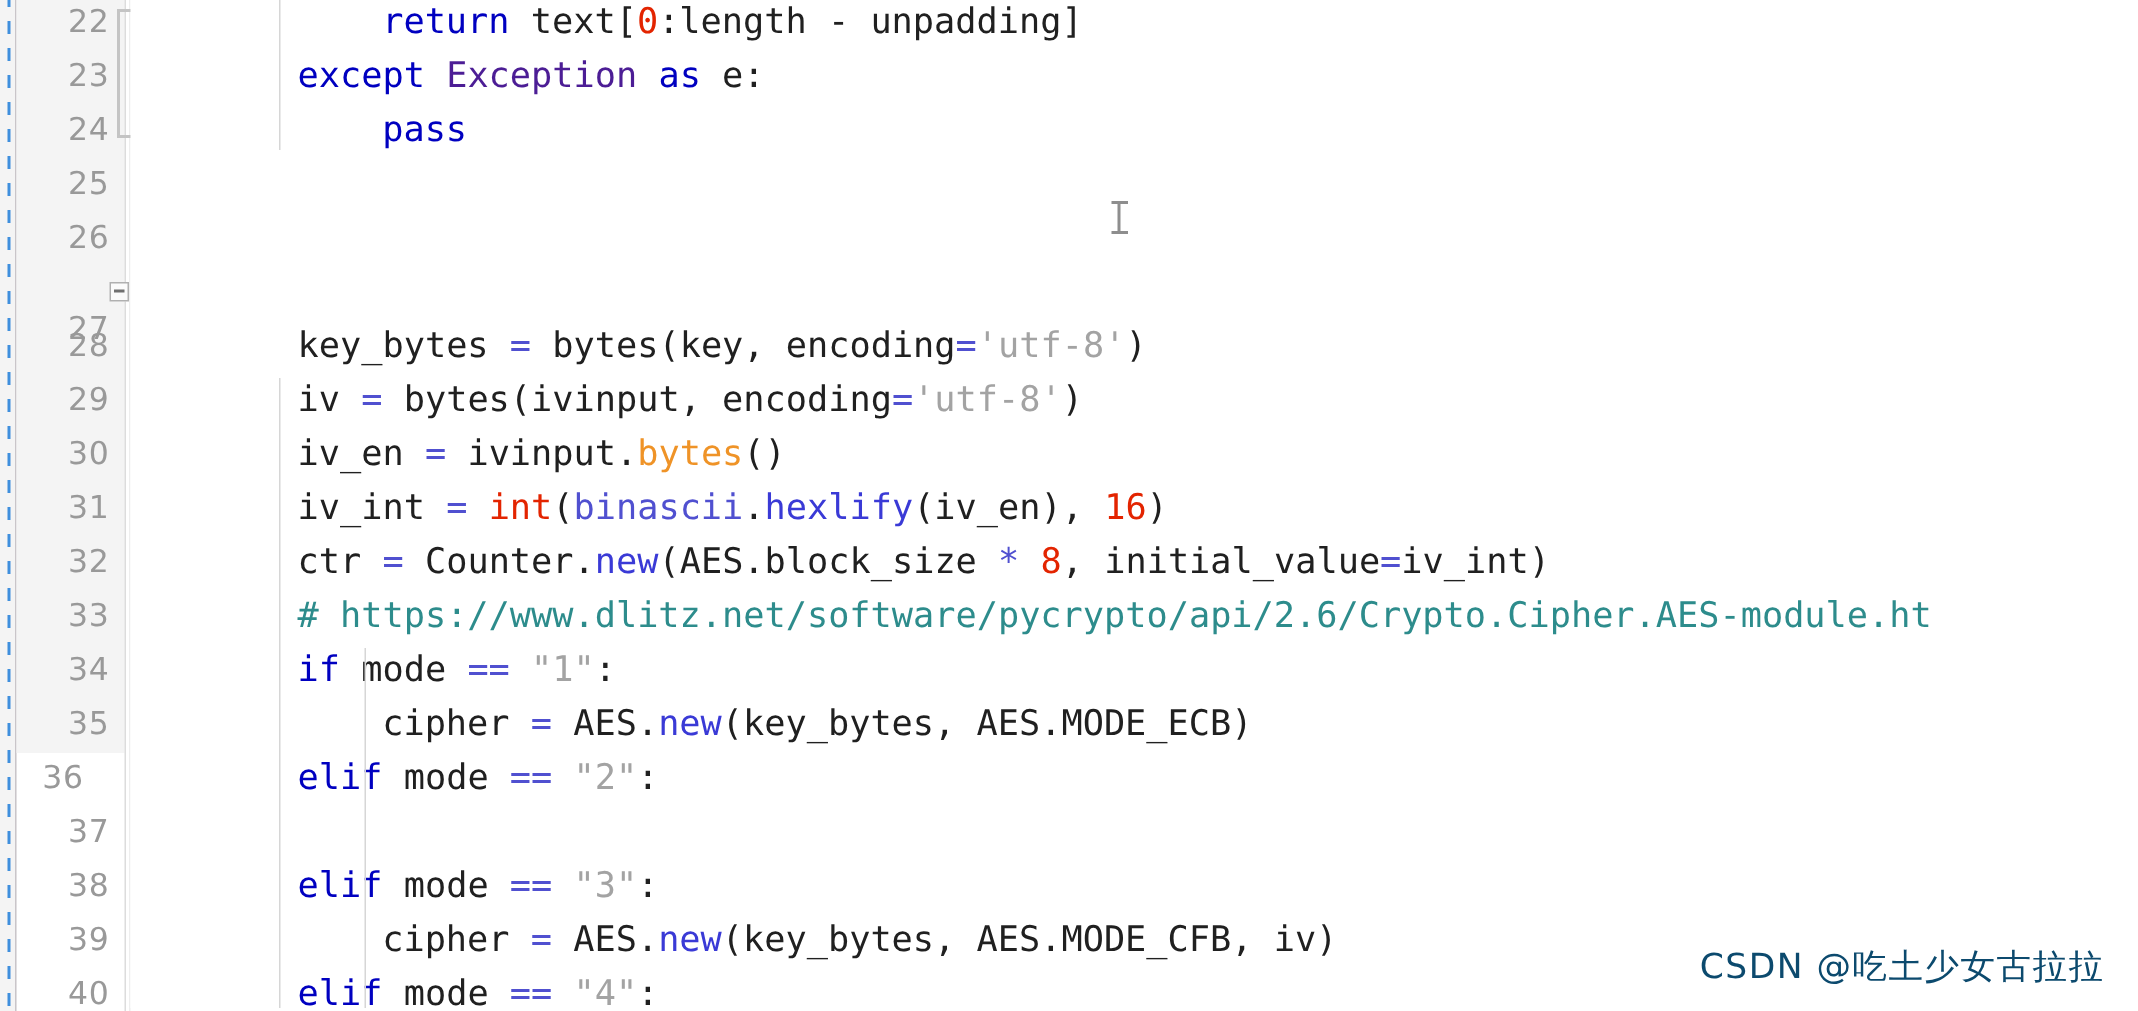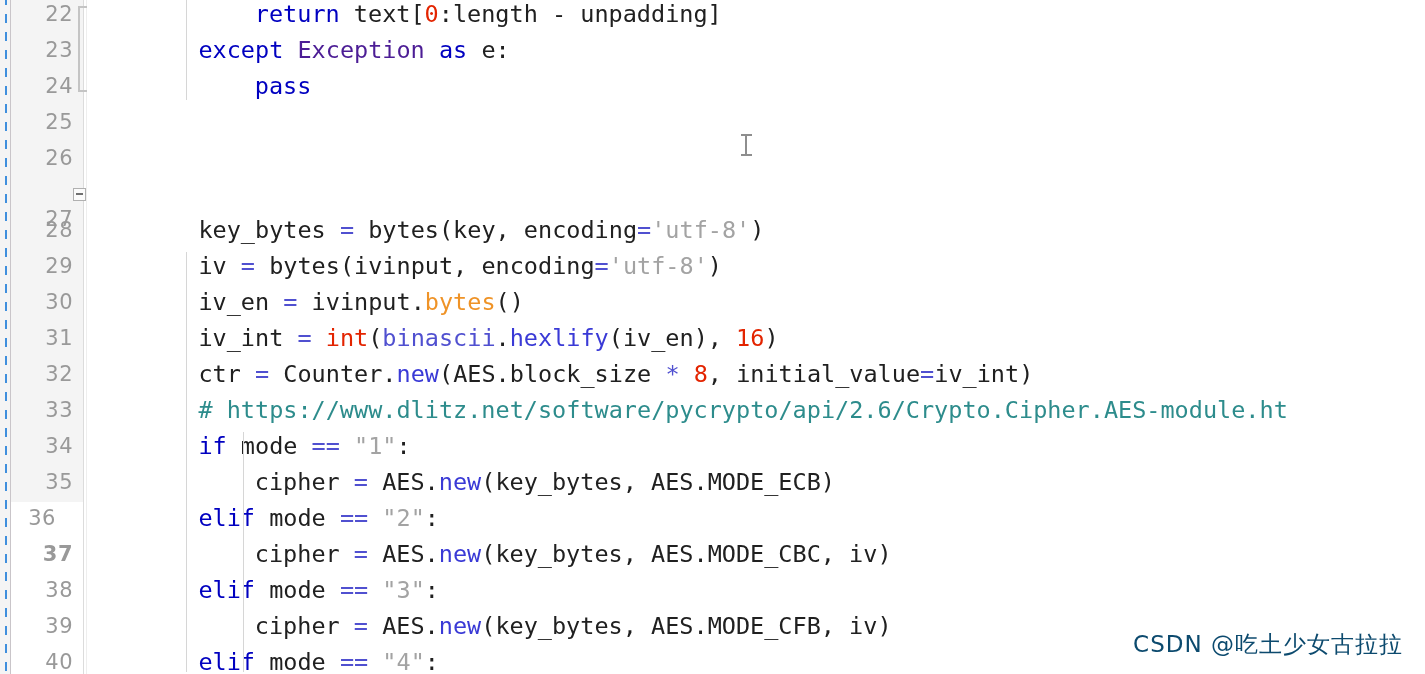--- a/index.html
+++ b/index.html
@@ -236,21 +236,21 @@
       <div class="lineno" style="top: 176px; margin-top: 25px;">27</div>
       <div class="lineno" style="top: 212px;">28</div>
       <div class="lineno" style="top: 248px;">29</div>
       <div class="lineno" style="top: 284px;">30</div>
       <div class="lineno" style="top: 320px;">31</div>
       <div class="lineno" style="top: 356px;">32</div>
       <div class="lineno" style="top: 392px;">33</div>
       <div class="lineno" style="top: 428px;">34</div>
       <div class="lineno" style="top: 464px;">35</div>
       <div class="lineno" style="top: 500px; text-align: center;">36</div>
-      <div class="lineno" style="top: 536px; font-weight: bold;">37</div>
+      <div class="lineno" style="top: 536px;">37</div>
       <div class="lineno" style="top: 572px;">38</div>
       <div class="lineno" style="top: 608px;">39</div>
       <div class="lineno" style="top: 644px;">40</div>
     </div>
   <div class="gutter-border"></div>
   <div class="gutter-border2"></div>
 
   <div class="fold-col" id="foldcol">
       <div class="fold-bracket" style="left: 10px; top: 6px; height: 86px;"></div>
       <div class="fold-box" style="left: 5px; top: 188px;"></div>
@@ -264,21 +264,20 @@
       <div class="code-line" style="top: 140px; left: 55px;"></div>
       <div class="code-line" style="top: 212px; left: 111.4px;"><span class="pln">key_bytes</span> <span class="op">=</span> <span class="pln">bytes</span>(<span class="pln">key</span>, <span class="pln">encoding</span><span class="op">=</span><span class="str">'utf-8'</span>)</div>
       <div class="code-line" style="top: 248px; left: 111.4px;"><span class="pln">iv</span> <span class="op">=</span> <span class="pln">bytes</span>(<span class="pln">ivinput</span>, <span class="pln">encoding</span><span class="op">=</span><span class="str">'utf-8'</span>)</div>
       <div class="code-line" style="top: 284px; left: 111.4px;"><span class="pln">iv_en</span> <span class="op">=</span> <span class="pln">ivinput</span>.<span class="mth">bytes</span>()</div>
       <div class="code-line" style="top: 320px; left: 111.4px;"><span class="pln">iv_int</span> <span class="op">=</span> <span class="bired">int</span>(<span class="mod">binascii</span>.<span class="fn">hexlify</span>(<span class="pln">iv_en</span>), <span class="num">16</span>)</div>
       <div class="code-line" style="top: 356px; left: 111.4px;"><span class="pln">ctr</span> <span class="op">=</span> <span class="pln">Counter</span>.<span class="fn">new</span>(<span class="pln">AES</span>.<span class="pln">block_size</span> <span class="op">*</span> <span class="num">8</span>, <span class="pln">initial_value</span><span class="op">=</span><span class="pln">iv_int</span>)</div>
       <div class="code-line" style="top: 392px; left: 111.4px;"><span class="cmt"># https://www.dlitz.net/software/pycrypto/api/2.6/Crypto.Cipher.AES-module.ht</span></div>
       <div class="code-line" style="top: 428px; left: 111.4px;"><span class="kw">if</span> <span class="pln">mode</span> <span class="op">==</span> <span class="str">"1"</span>:</div>
       <div class="code-line" style="top: 464px; left: 167.8px;"><span class="pln">cipher</span> <span class="op">=</span> <span class="pln">AES</span>.<span class="fn">new</span>(<span class="pln">key_bytes</span>, <span class="pln">AES</span>.<span class="pln">MODE_ECB</span>)</div>
       <div class="code-line" style="top: 500px; left: 111.4px;"><span class="kw">elif</span> <span class="pln">mode</span> <span class="op">==</span> <span class="str">"2"</span>:</div>
-      <div class="code-line" style="top: 536px; left: 167.8px;"><span class="pln">cipher</span> <span class="op">=</span> <span class="pln">AES</span>.<span class="fn">new</span>(<span class="pln">key_bytes</span>, <span class="pln">AES</span>.<span class="pln">MODE_CBC</span>, <span class="pln">iv</span>)</div>
       <div class="code-line" style="top: 572px; left: 111.4px;"><span class="kw">elif</span> <span class="pln">mode</span> <span class="op">==</span> <span class="str">"3"</span>:</div>
       <div class="code-line" style="top: 608px; left: 167.8px;"><span class="pln">cipher</span> <span class="op">=</span> <span class="pln">AES</span>.<span class="fn">new</span>(<span class="pln">key_bytes</span>, <span class="pln">AES</span>.<span class="pln">MODE_CFB</span>, <span class="pln">iv</span>)</div>
       <div class="code-line" style="top: 644px; left: 111.4px;"><span class="kw">elif</span> <span class="pln">mode</span> <span class="op">==</span> <span class="str">"4"</span>:</div>
       <div class="indent-guide" style="left: 99.4px; top: 0px; height: 100px;"></div>
       <div class="indent-guide" style="left: 99.4px; top: 252px; height: 424px;"></div>
       <div class="indent-guide" style="left: 155.8px; top: 432px; height: 244px;"></div>
     </div>
 
   <div class="ibeam" id="ibeam" style="left: 741px; top: 133px;">
     <div class="cap-t"></div>

